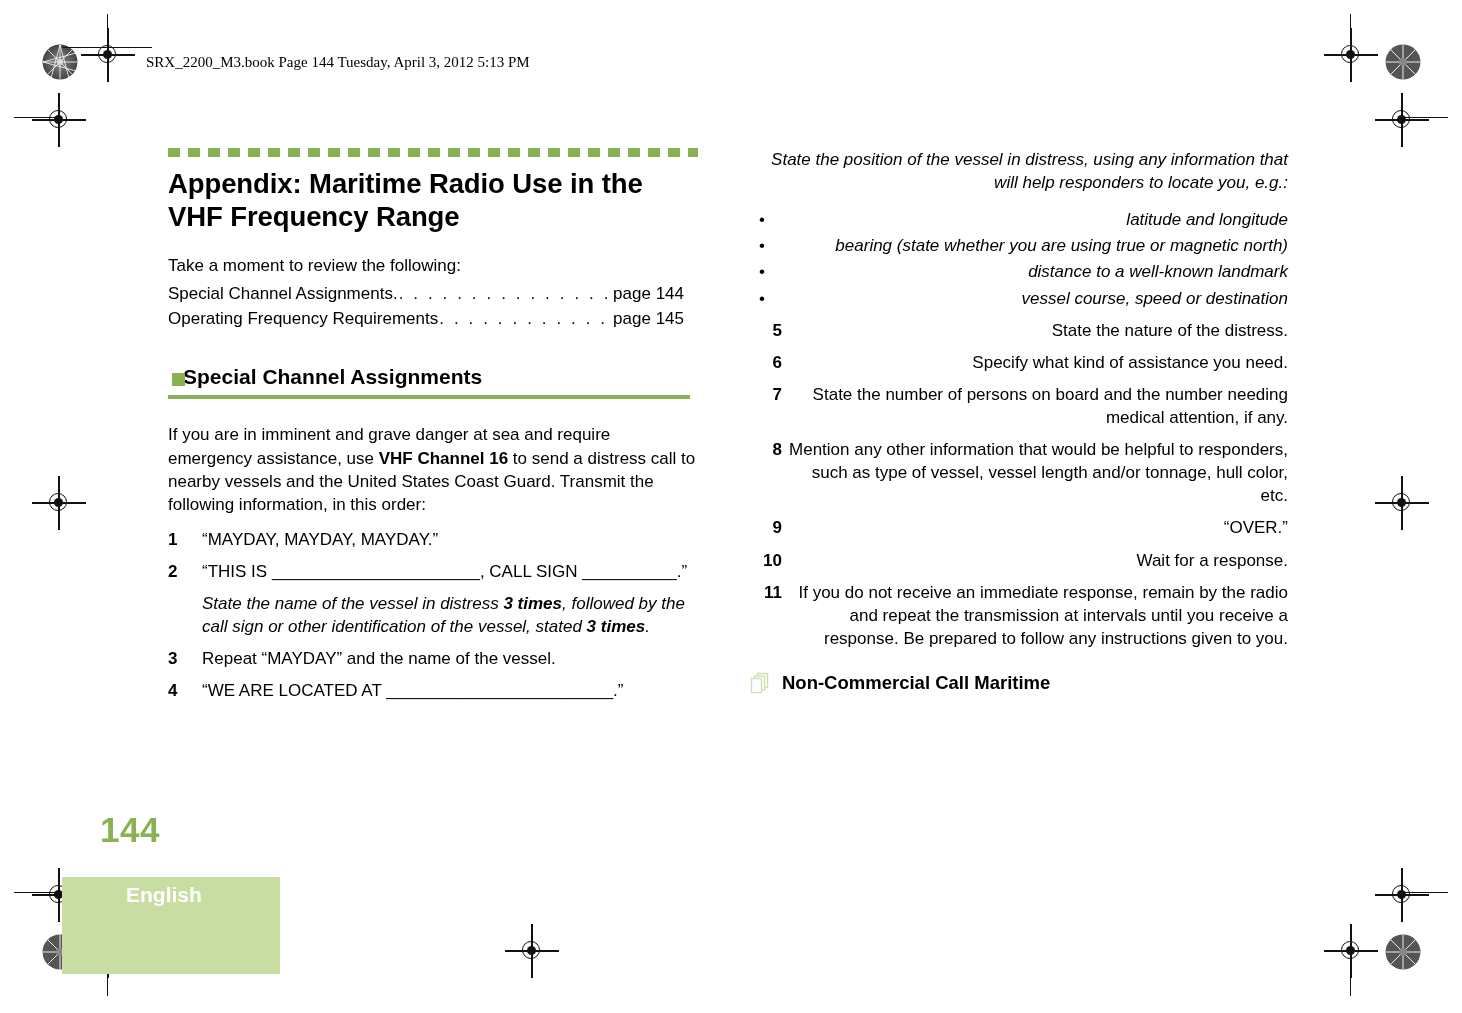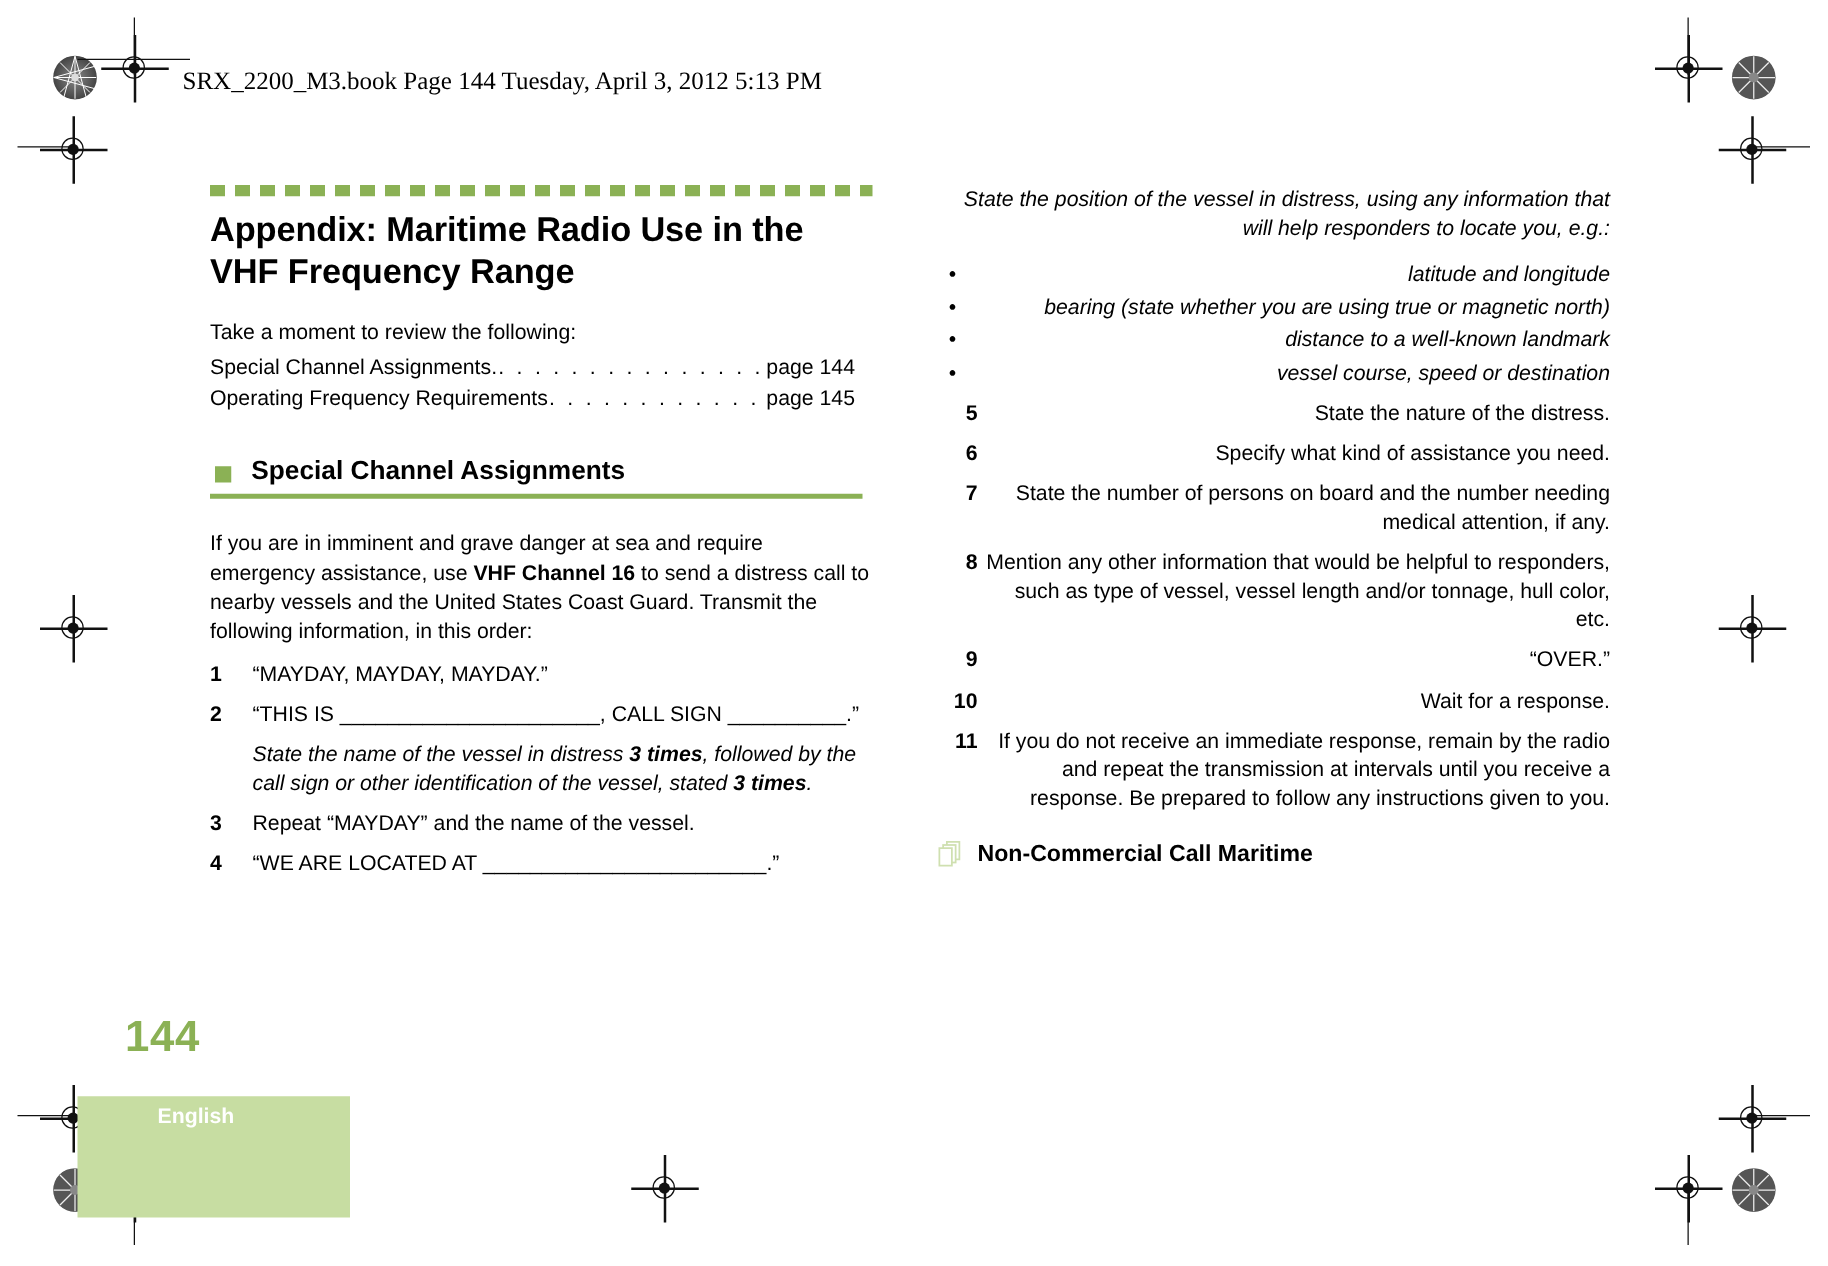--- a/index.html
+++ b/index.html
@@ -65,21 +65,21 @@
     position: absolute;
     background: #111;
   }
 
   
   .slug {
     position: absolute;
     left: 146px;
     top: 54px;
     font-family: "Liberation Serif", serif;
-    font-size: 20px;
+    font-size: 15px;
     color: #000;
     white-space: nowrap;
   }
   .slug-rule {
     position: absolute;
     left: 62px;
     top: 47px;
     width: 90px;
     height: 1.3px;
     background: #111;
@@ -98,21 +98,21 @@
     left: 62px;
     top: 877px;
     width: 218px;
     height: 97px;
     background: #c7dda2;
   }
   .lang-label {
     position: absolute;
     left: 126px;
     top: 883px;
-    font-size: 17px;
+    font-size: 21px;
     font-weight: bold;
     color: #ffffff;
   }
 
   
   .col {
     position: absolute;
     top: 148px;
   }
   .col-left  { left: 168px; width: 528px; }
@@ -173,21 +173,21 @@
     position: absolute;
     left: 4px;
     top: 8px;
     width: 13px;
     height: 13px;
     background: #8bb155;
   }
   .sec-head .txt {
     font-size: 21px;
     font-weight: bold;
-    margin-left: 33px;
+    margin-left: 15px;
     display: block;
     line-height: 1.1;
   }
   .sec-head .rule {
     margin-top: 7px;
     height: 4px;
     background: #8bb155;
     width: 522px;
   }
 

